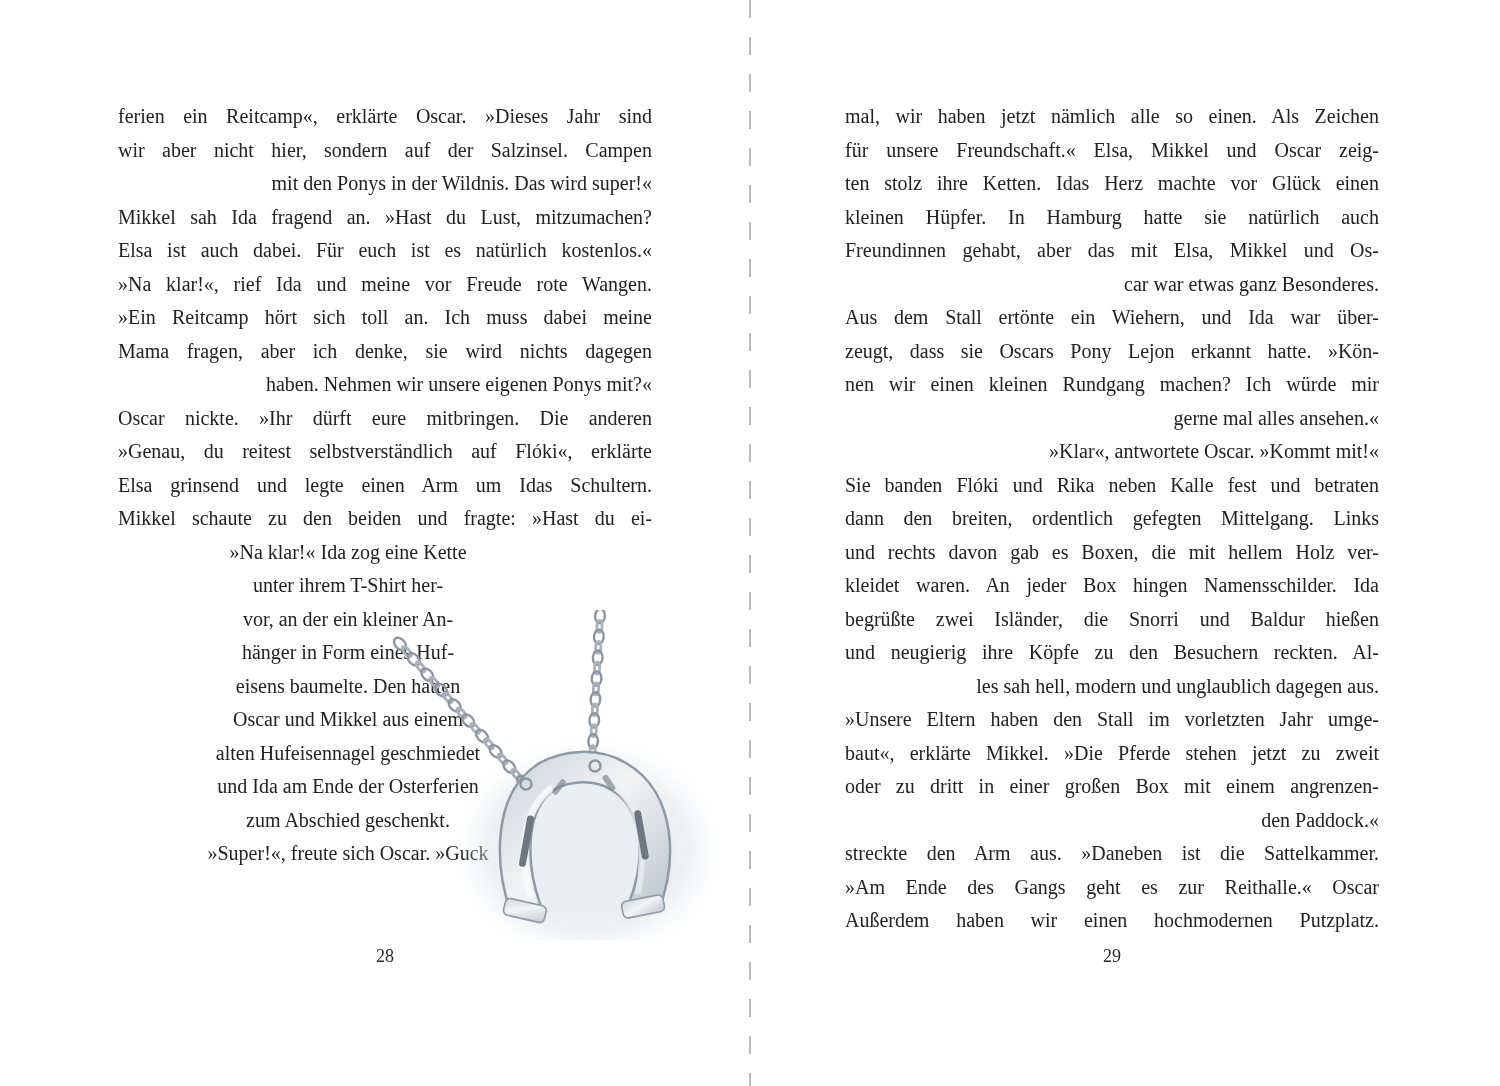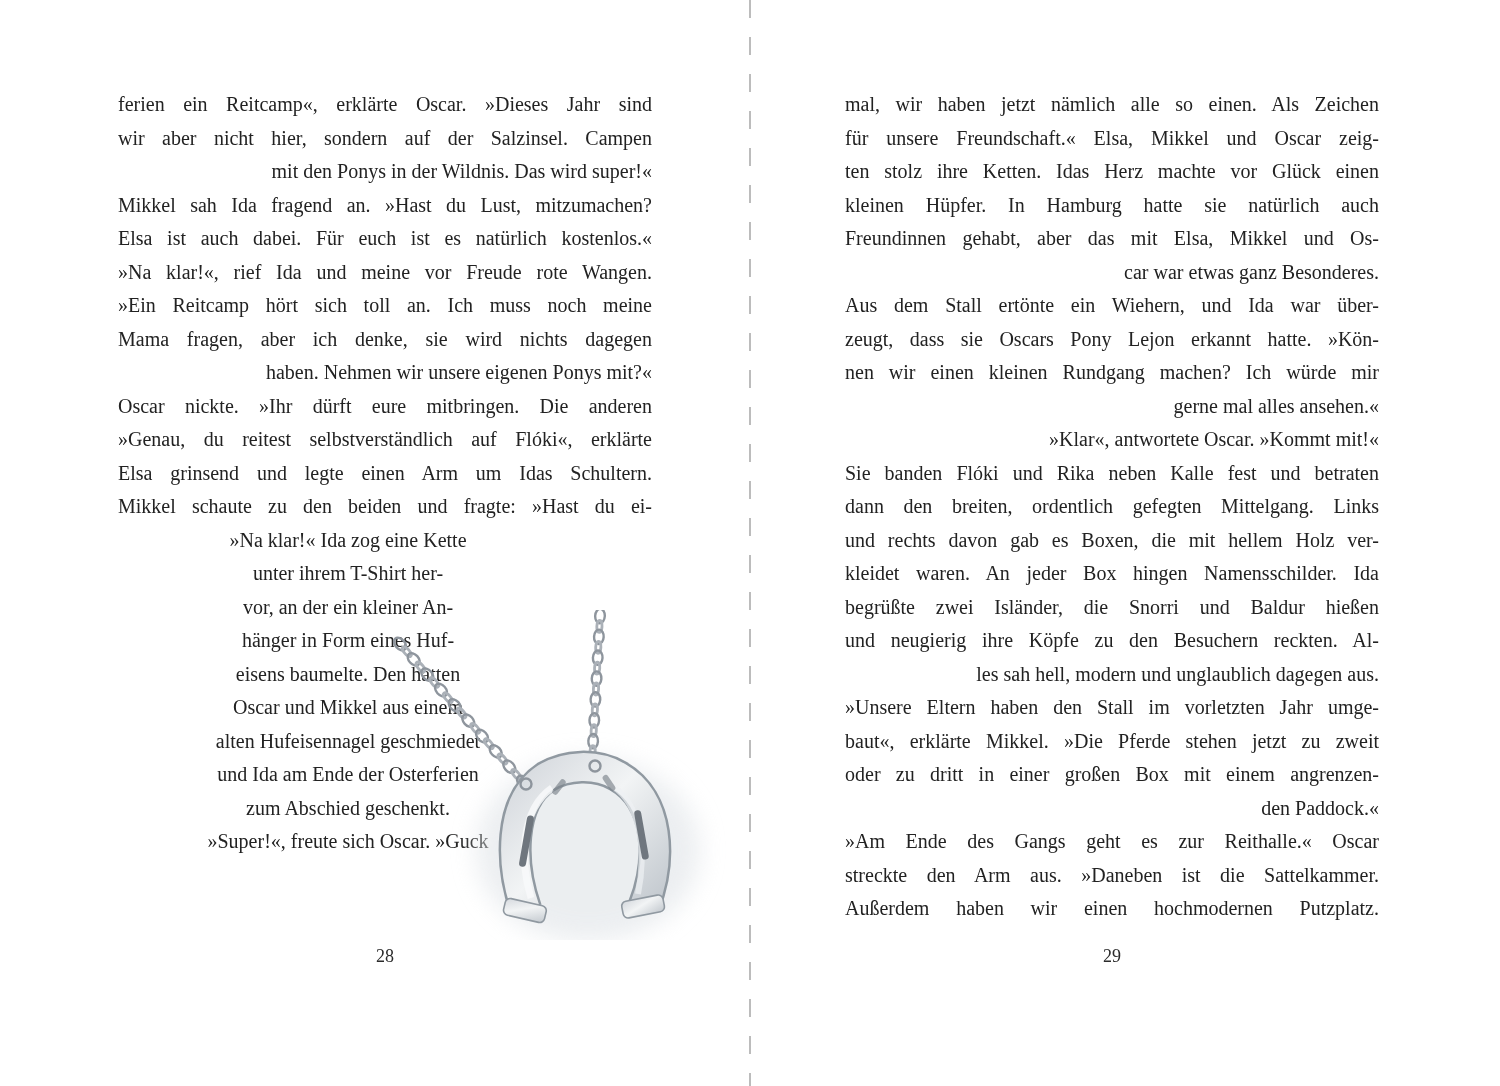--- a/index.html
+++ b/index.html
@@ -3,21 +3,21 @@
 <meta charset="utf-8">
 <style>
   html, body { margin: 0; padding: 0; background: #ffffff; }
   body { width: 1500px; height: 1086px; overflow: hidden; }
   .spread {
     position: relative; width: 1500px; height: 1086px; background: #ffffff;
     font-family: "Liberation Serif", "DejaVu Serif", serif;
     color: #222222;
   }
   .text-block {
-    position: absolute; top: 88px; width: 534px;
+    position: absolute; top: 100px; width: 534px;
     font-size: 20px; line-height: 33.5px; color: #222222;
   }
   .text-block.left  { left: 118px; }
   .text-block.right { left: 845px; }
   .line { width: 534px; }
   .line.j { text-align: justify; text-align-last: justify; text-justify: inter-word; }
   .line.l { text-align: right; }
   .line.n { width: 460px; text-align: center; }
   .page-number {
     position: absolute; top: 946px; width: 534px; text-align: center;
@@ -38,21 +38,21 @@
 
 <div class="spread">
 
   <div class="text-block left">
       <div class="line j">ferien ein Reitcamp«, erklärte Oscar. »Dieses Jahr sind</div>
       <div class="line j">wir aber nicht hier, sondern auf der Salzinsel. Campen</div>
       <div class="line l">mit den Ponys in der Wildnis. Das wird super!«</div>
       <div class="line j">Mikkel sah Ida fragend an. »Hast du Lust, mitzumachen?</div>
       <div class="line j">Elsa ist auch dabei. Für euch ist es natürlich kostenlos.«</div>
       <div class="line j">»Na klar!«, rief Ida und meine vor Freude rote Wangen.</div>
-      <div class="line j">»Ein Reitcamp hört sich toll an. Ich muss noch meine</div>
+      <div class="line j">»Ein Reitcamp hört sich toll an. Ich muss dabei meine</div>
       <div class="line j">Mama fragen, aber ich denke, sie wird nichts dagegen</div>
       <div class="line l">haben. Nehmen wir unsere eigenen Ponys mit?«</div>
       <div class="line j">Oscar nickte. »Ihr dürft eure mitbringen. Die anderen</div>
       <div class="line j">»Genau, du reitest selbstverständlich auf Flóki«, erklärte</div>
       <div class="line j">Elsa grinsend und legte einen Arm um Idas Schultern.</div>
       <div class="line j">Mikkel schaute zu den beiden und fragte: »Hast du ei-</div>
       <div class="line l n">»Na klar!« Ida zog eine Kette</div>
       <div class="line l n">unter ihrem T-Shirt her-</div>
       <div class="line l n">vor, an der ein kleiner An-</div>
       <div class="line l n">hänger in Form eines Huf-</div>
@@ -159,19 +159,19 @@
       <div class="line j">dann den breiten, ordentlich gefegten Mittelgang. Links</div>
       <div class="line j">und rechts davon gab es Boxen, die mit hellem Holz ver-</div>
       <div class="line j">kleidet waren. An jeder Box hingen Namensschilder. Ida</div>
       <div class="line j">begrüßte zwei Isländer, die Snorri und Baldur hießen</div>
       <div class="line j">und neugierig ihre Köpfe zu den Besuchern reckten. Al-</div>
       <div class="line l">les sah hell, modern und unglaublich dagegen aus.</div>
       <div class="line j">»Unsere Eltern haben den Stall im vorletzten Jahr umge-</div>
       <div class="line j">baut«, erklärte Mikkel. »Die Pferde stehen jetzt zu zweit</div>
       <div class="line j">oder zu dritt in einer großen Box mit einem angrenzen-</div>
       <div class="line l">den Paddock.«</div>
+      <div class="line j">streckte den Arm aus. »Daneben ist die Sattelkammer.</div>
       <div class="line j">»Am Ende des Gangs geht es zur Reithalle.« Oscar</div>
-      <div class="line j">streckte den Arm aus. »Daneben ist die Sattelkammer.</div>
       <div class="line j">Außerdem haben wir einen hochmodernen Putzplatz.</div>
     </div>
   <div class="page-number right">29</div>
 
 </div>
 
 </body></html>

